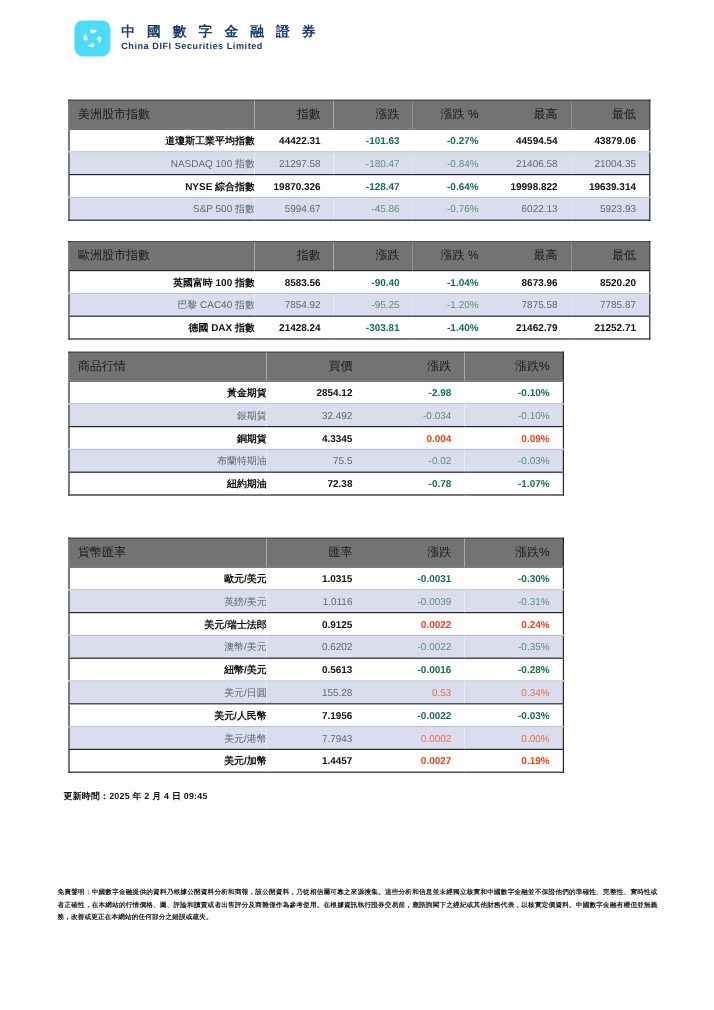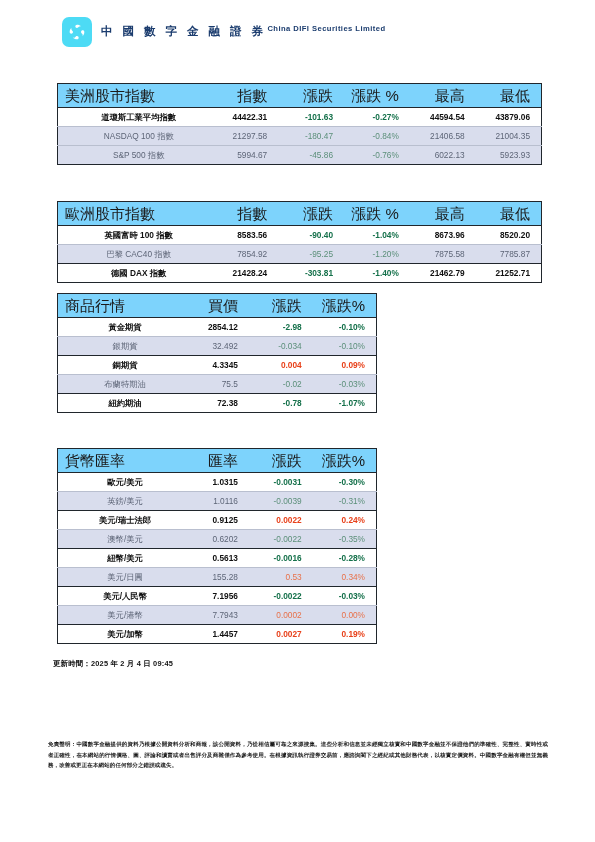--- a/index.html
+++ b/index.html
@@ -32,21 +32,21 @@
     border-radius: 7px;
     background: #4ddbf5;
     display: flex;
     align-items: center;
     justify-content: center;
     flex: none;
   }
   .brand-logo svg { display: block; }
   .brand-names {
     display: flex;
-    flex-direction: row;
+    flex-direction: column;
     justify-content: center;
     gap: 1px;
   }
   .brand-cn {
     font-size: 11.5px;
     font-weight: bold;
     color: #1b3c6e;
     letter-spacing: 3.4px;
     line-height: 1.15;
     white-space: nowrap;
@@ -59,56 +59,56 @@
     line-height: 1.15;
     white-space: nowrap;
   }
 
   
   .tbl-wrap {
     position: absolute;
     left: 57px;
   }
   .tbl-wrap.wide  { width: 485px; }
-  .tbl-wrap.narrow{ width: 320px; border-radius: 21px; }
+  .tbl-wrap.narrow{ width: 413px; border-radius: 21px; }
 
   table.mkt {
     width: 100%;
     border-collapse: collapse;
     table-layout: fixed;
     border: 1.3px solid #20262c;
     font-size: 8.3px;
   }
   table.mkt th,
   table.mkt td {
     padding: 0;
     height: 18px;
     line-height: 18px;
     overflow: hidden;
     white-space: nowrap;
   }
   table.mkt thead th {
-    background: #7dd3fc;
+    background: #737373;
     color: #1a1a1a;
-    font-size: 15px;
+    font-size: 10px;
     font-weight: normal;
     height: 23px;
     line-height: 23px;
     border-bottom: 1.4px solid #20262c;
   }
   table.mkt thead th.lbl {
     text-align: left;
     padding-left: 7px;
   }
   table.mkt thead th.num {
     text-align: right;
     padding-right: 11px;
   }
   table.mkt tbody td.lbl {
-    text-align: center;
+    text-align: right;
     padding-left: 7px;
   }
   table.mkt tbody td.num {
     text-align: right;
     padding-right: 11px;
   }
   
   tbody tr.r-odd  td { background: #ffffff; font-weight: bold; color: #101010; }
   tbody tr.r-even td { background: #d9dded; font-weight: normal; color: #5d6577; }
   tbody tr.r-odd  { border-top: 1.1px solid #20262c; }
@@ -196,20 +196,28 @@
             <td class="num">43879.06</td>
           </tr>
           <tr class="r-even">
             <td class="lbl">NASDAQ 100 指數</td>
             <td class="num">21297.58</td>
             <td class="num neg">-180.47</td>
             <td class="num neg">-0.84%</td>
             <td class="num">21406.58</td>
             <td class="num">21004.35</td>
           </tr>
+          <tr class="r-odd">
+            <td class="lbl">NYSE 綜合指數</td>
+            <td class="num">19870.326</td>
+            <td class="num neg">-128.47</td>
+            <td class="num neg">-0.64%</td>
+            <td class="num">19998.822</td>
+            <td class="num">19639.314</td>
+          </tr>
           <tr class="r-even">
             <td class="lbl">S&amp;P 500 指數</td>
             <td class="num">5994.67</td>
             <td class="num neg">-45.86</td>
             <td class="num neg">-0.76%</td>
             <td class="num">6022.13</td>
             <td class="num">5923.93</td>
           </tr>
         </tbody>
       </table>

